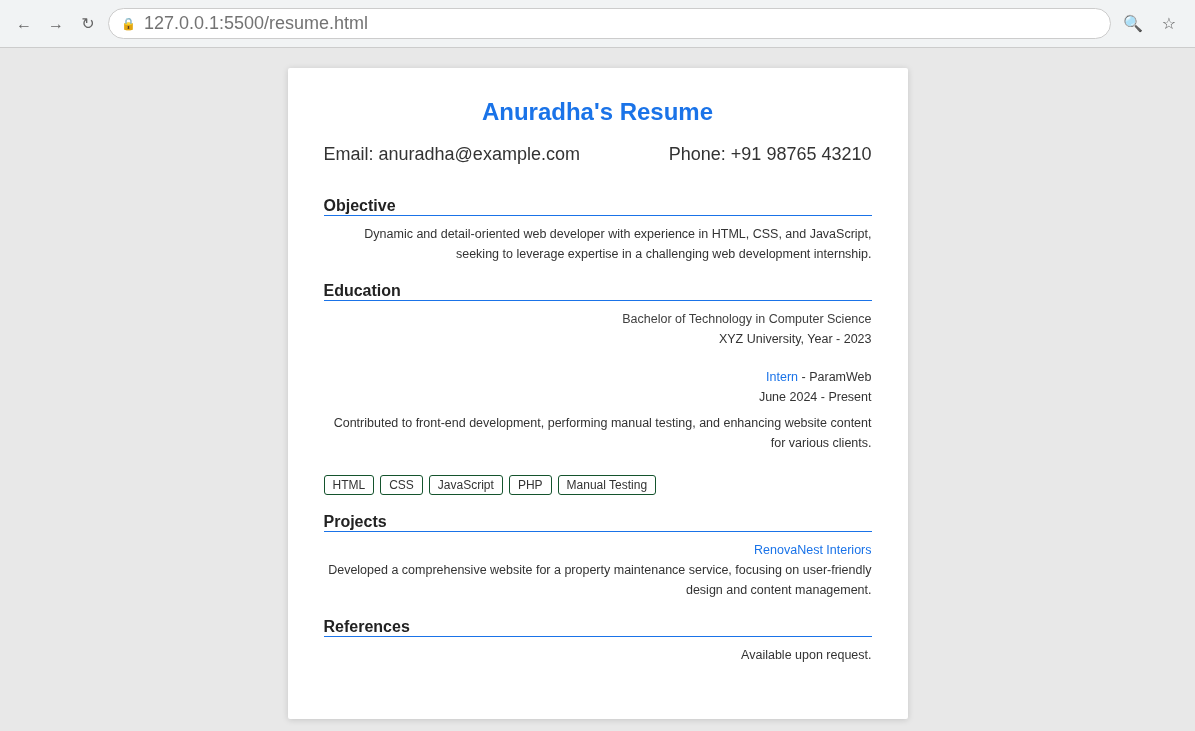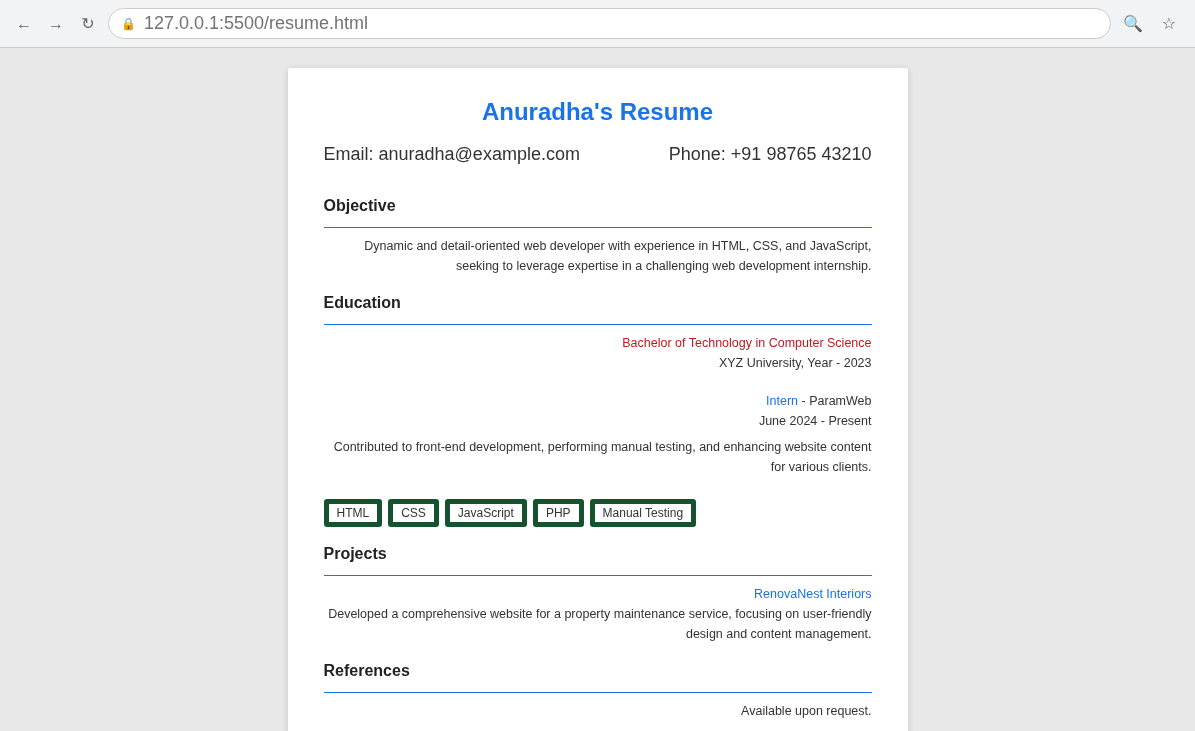--- a/index.html
+++ b/index.html
@@ -116,44 +116,44 @@
       font-size: 18px;
       color: #333;
       margin-bottom: 32px;
     }
 
     .section-heading {
       font-size: 16px;
       font-weight: bold;
       color: #222;
       margin-bottom: 6px;
-      padding-bottom: 12px;
+      padding-bottom: 0;
       border-bottom: 1.5px solid #1a73e8;
     }
 
     .section {
       margin-bottom: 18px;
     }
 
     .section-content {
       margin-top: 8px;
       font-size: 12.5px;
       color: #333;
       line-height: 1.6;
       text-align: right;
     }
 
     .blue-link {
-      color: #b91c1c;
+      color: #404040;
       text-decoration: none;
     }
 
     .skill-badge {
       display: inline-block;
-      border: 5px solid #14532d;
+      border: 1px solid #14532d;
       border-radius: 3px;
       padding: 2px 8px;
       font-size: 12px;
       color: #333;
       margin-right: 6px;
       margin-top: 4px;
     }
 
     .skills-row {
       margin-top: 8px;

